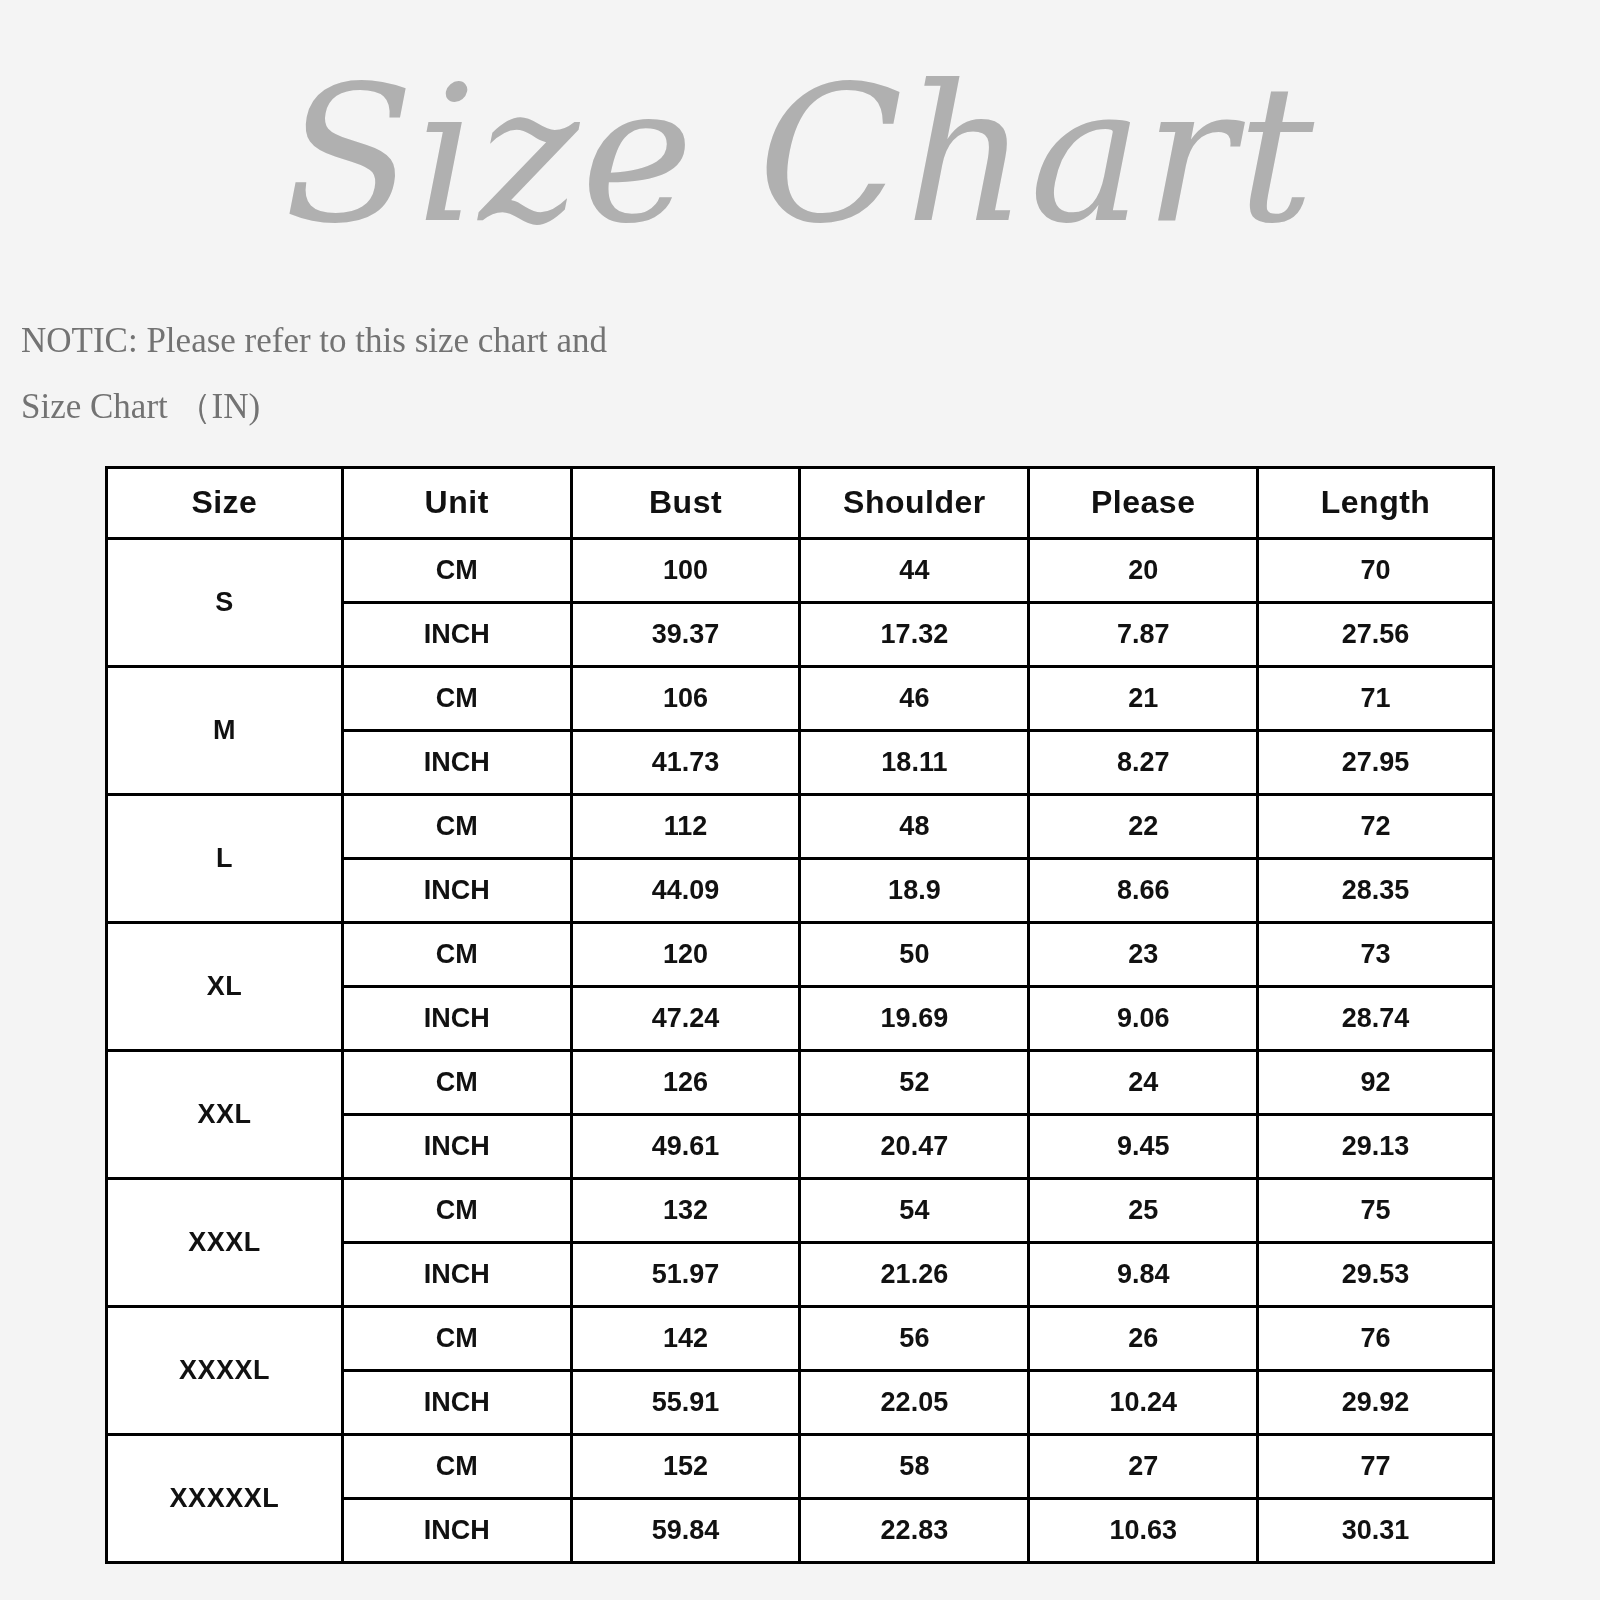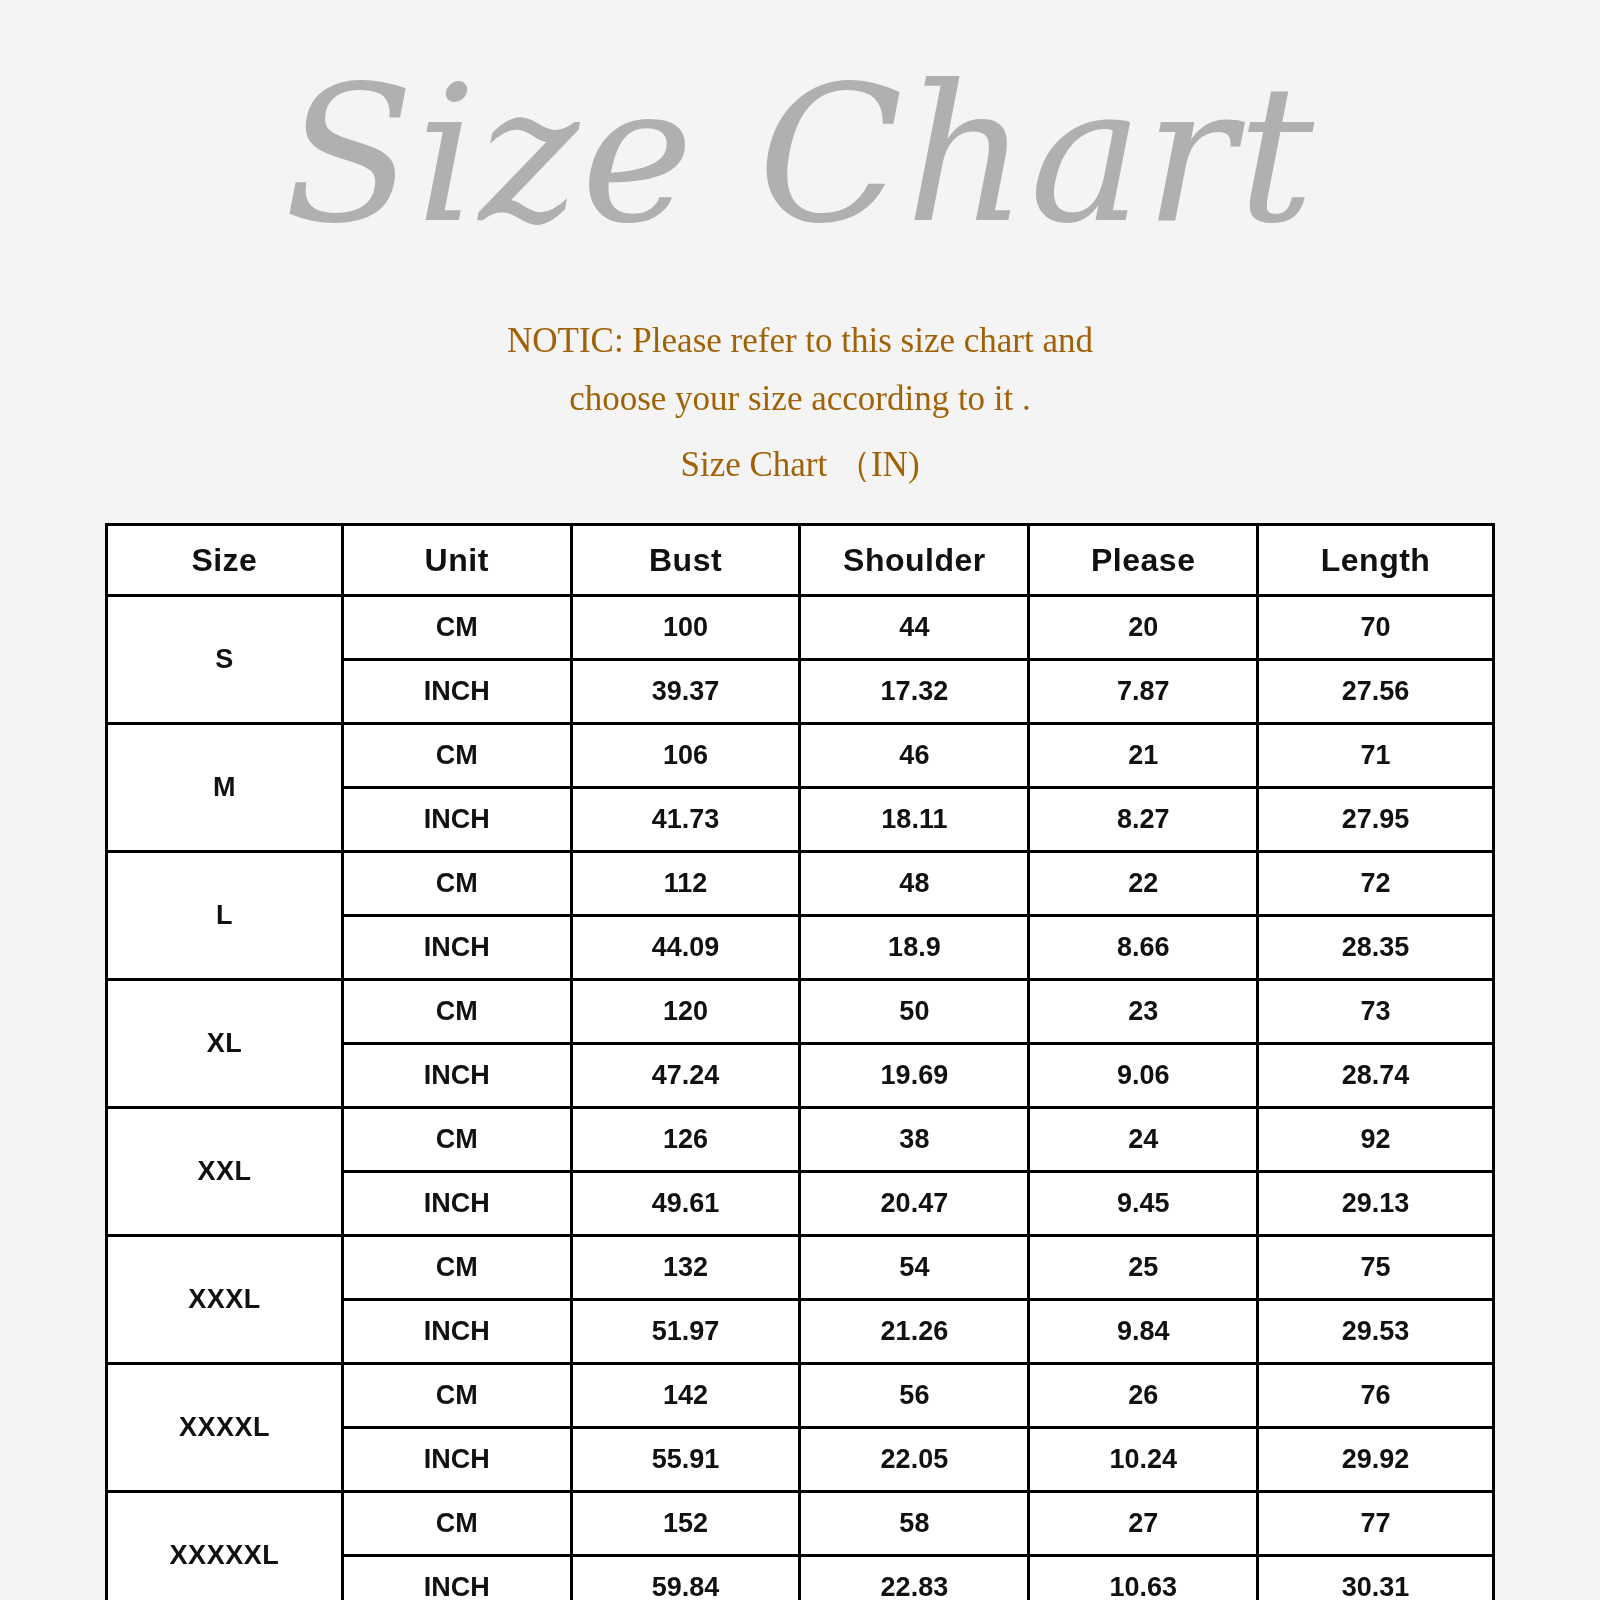--- a/index.html
+++ b/index.html
@@ -26,26 +26,26 @@
     font-weight: normal;
     font-size: 190px;
     line-height: 1.0;
     color: #b0b0b0;
     letter-spacing: 2px;
     padding-top: 60px;
     margin: 0;
     user-select: none;
   }
   .notice {
-    text-align: center;
     font-family: "Liberation Serif", serif;
     font-size: 35px;
-    color: #a16207;
+    color: #737373;
     line-height: 1.65;
     margin-top: 62px;
+    margin-left: 21px;
   }
   .notice-line {
     display: block;
   }
   .notice-sub {
     display: block;
     margin-top: 8px;
   }
   .table-wrap {
     margin: 30px auto 0 auto;
@@ -87,21 +87,20 @@
 </style>
 </head>
 <body>
 
 <div class="page">
 
   <h1 class="title">Size Chart</h1>
 
   <div class="notice">
     <span class="notice-line">NOTIC: Please refer to this size chart and</span>
-    <span class="notice-line">choose your size according to it .</span>
     <span class="notice-sub">Size Chart （IN)</span>
   </div>
 
   <div class="table-wrap">
     <table class="size-table">
       <colgroup>
         <col class="c-size">
         <col class="c-unit">
         <col class="c-bust">
         <col class="c-shoulder">
@@ -181,21 +180,21 @@
           <td>47.24</td>
           <td>19.69</td>
           <td>9.06</td>
           <td>28.74</td>
         </tr>
 
         <tr>
           <td class="size-cell" rowspan="2">XXL</td>
           <td>CM</td>
           <td>126</td>
-          <td>38</td>
+          <td>52</td>
           <td>24</td>
           <td>92</td>
         </tr>
         <tr>
           <td>INCH</td>
           <td>49.61</td>
           <td>20.47</td>
           <td>9.45</td>
           <td>29.13</td>
         </tr>

